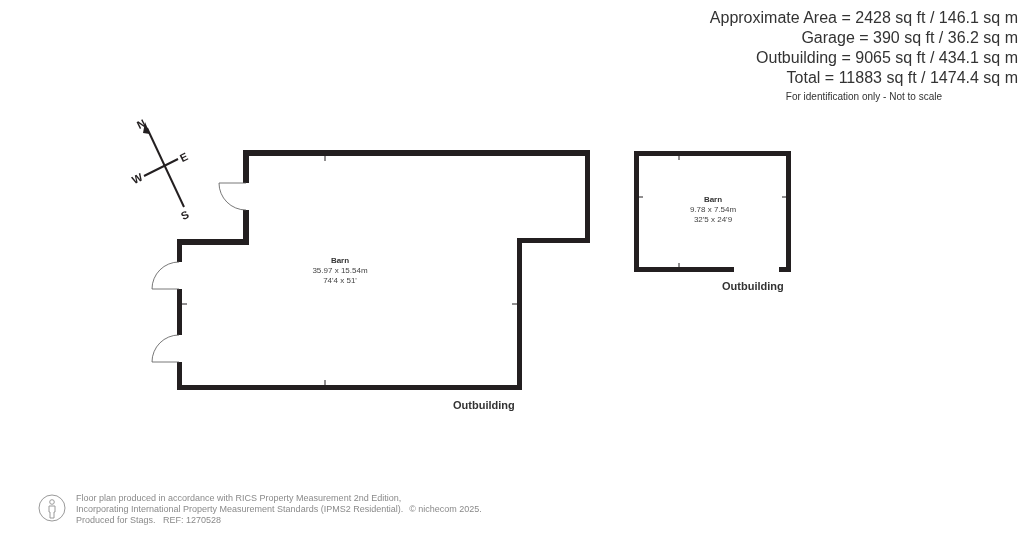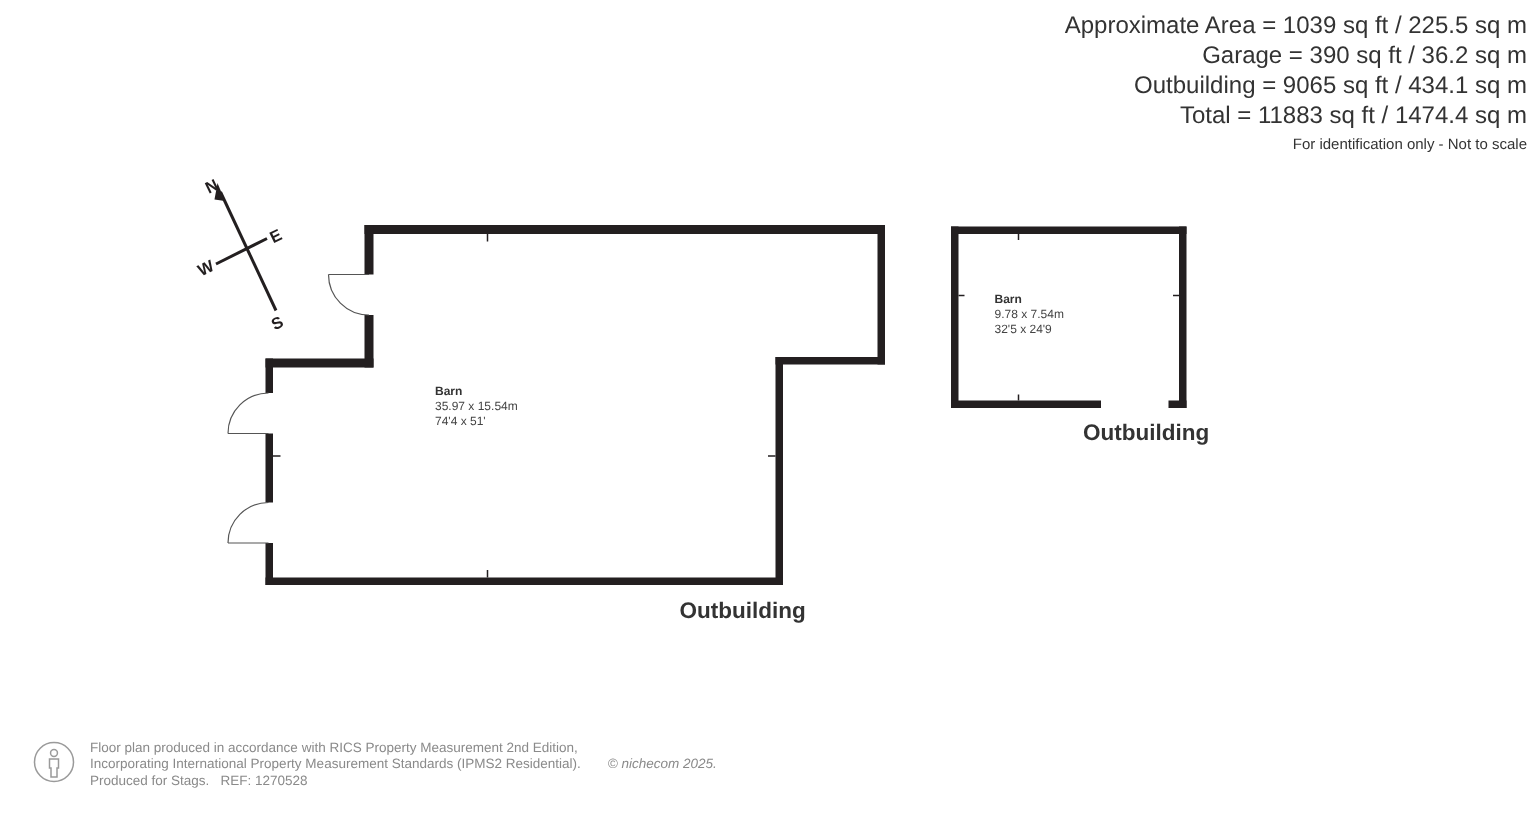--- a/index.html
+++ b/index.html
@@ -1,33 +1,33 @@
 <!DOCTYPE html>
 <html><head>
 <meta charset="utf-8">
 <style>
   html, body { margin:0; padding:0; background:#ffffff; }
   body { width:1024px; height:545px; position:relative; overflow:hidden; font-family:"Liberation Sans", sans-serif; color:#2b2b2b; }
   .area-block { position:absolute; right:6px; top:8px; text-align:right; }
   .area-line { font-size:16px; line-height:20px; color:#333333; white-space:nowrap; }
-  .area-note { font-size:10px; line-height:14px; color:#333333; margin-top:2px; }
+  .area-note { font-size:10px; line-height:14px; color:#333333; margin-top:2px;text-align:center; }
   svg.plan { position:absolute; left:0; top:0; }
-  .room-label { position:absolute; font-size:8px; line-height:10px; color:#444444; }
+  .room-label { position:absolute; text-align:center; font-size:8px; line-height:10px; color:#444444; }
   .room-label .name { font-weight:bold; color:#333333; }
-  .bldg-label { position:absolute; font-size:15px; font-weight:bold; color:#333333; white-space:nowrap; }
-  .footer { position:absolute; left:22px; top:493px; display:flex; align-items:flex-start; }
+  .bldg-label { position:absolute; font-size:11px; font-weight:bold; color:#333333; white-space:nowrap; }
+  .footer { position:absolute; left:38px; top:493px; display:flex; align-items:flex-start; }
   .footer-icon { width:28px; height:28px; margin-right:10px; margin-top:1px; }
   .footer-text { font-size:9px; line-height:11px; color:#8a8a8a; }
-  .footer-row2 span.copy { margin-left:18px;font-style:italic; }
+  .footer-row2 span.copy { margin-left:6px; }
 </style>
 </head>
 <body>
 
 <div class="area-block">
-  <div class="area-line">Approximate Area = 1039 sq ft / 225.5 sq m</div>
+  <div class="area-line">Approximate Area = 2428 sq ft / 146.1 sq m</div>
   <div class="area-line">Garage = 390 sq ft / 36.2 sq m</div>
   <div class="area-line">Outbuilding = 9065 sq ft / 434.1 sq m</div>
   <div class="area-line">Total = 11883 sq ft / 1474.4 sq m</div>
   <div class="area-note">For identification only - Not to scale</div>
 </div>
 
 <svg class="plan" width="1024" height="545" viewBox="0 0 1024 545">
 
   <g>
     <line x1="147" y1="128" x2="184" y2="207" stroke="#231f20" stroke-width="2"></line>

